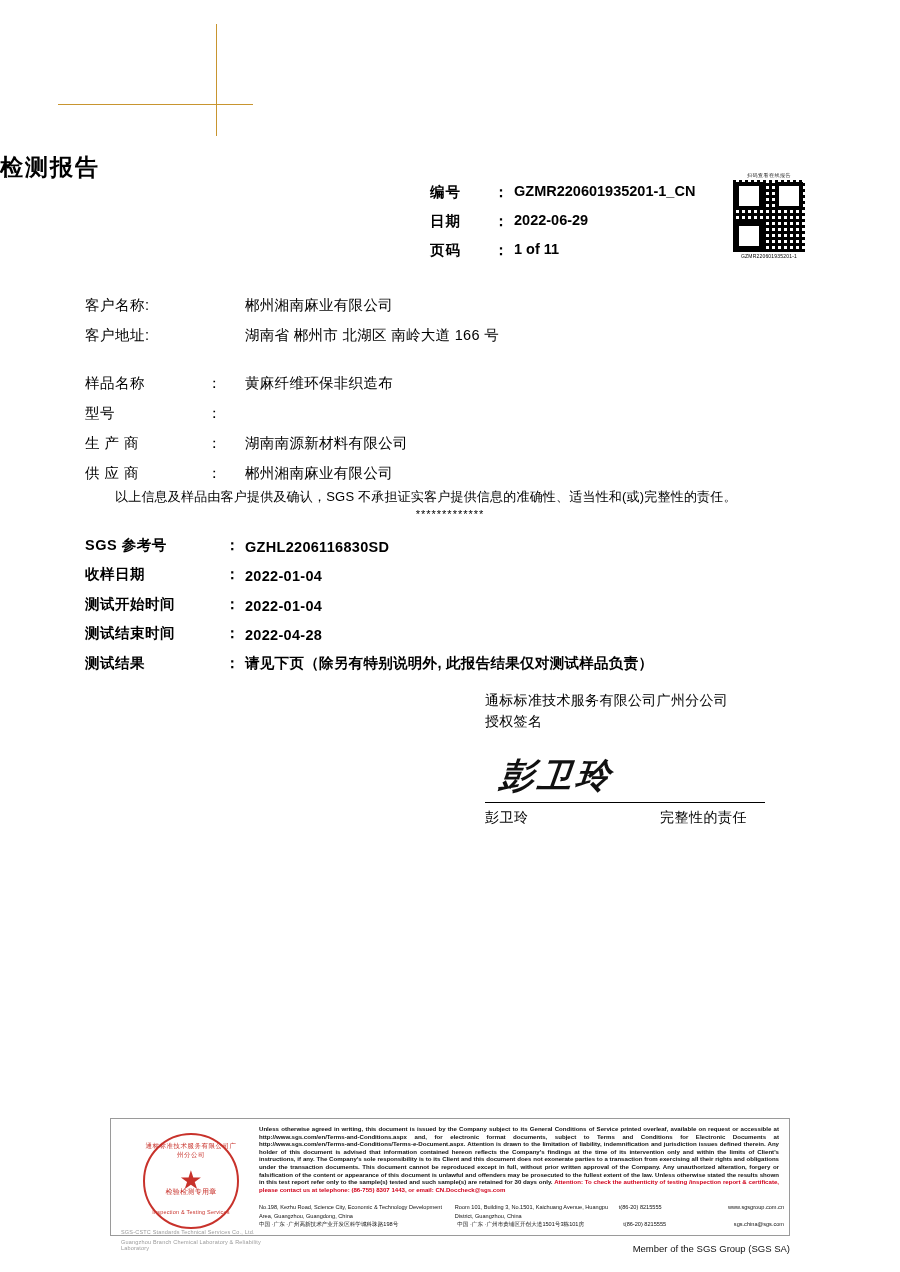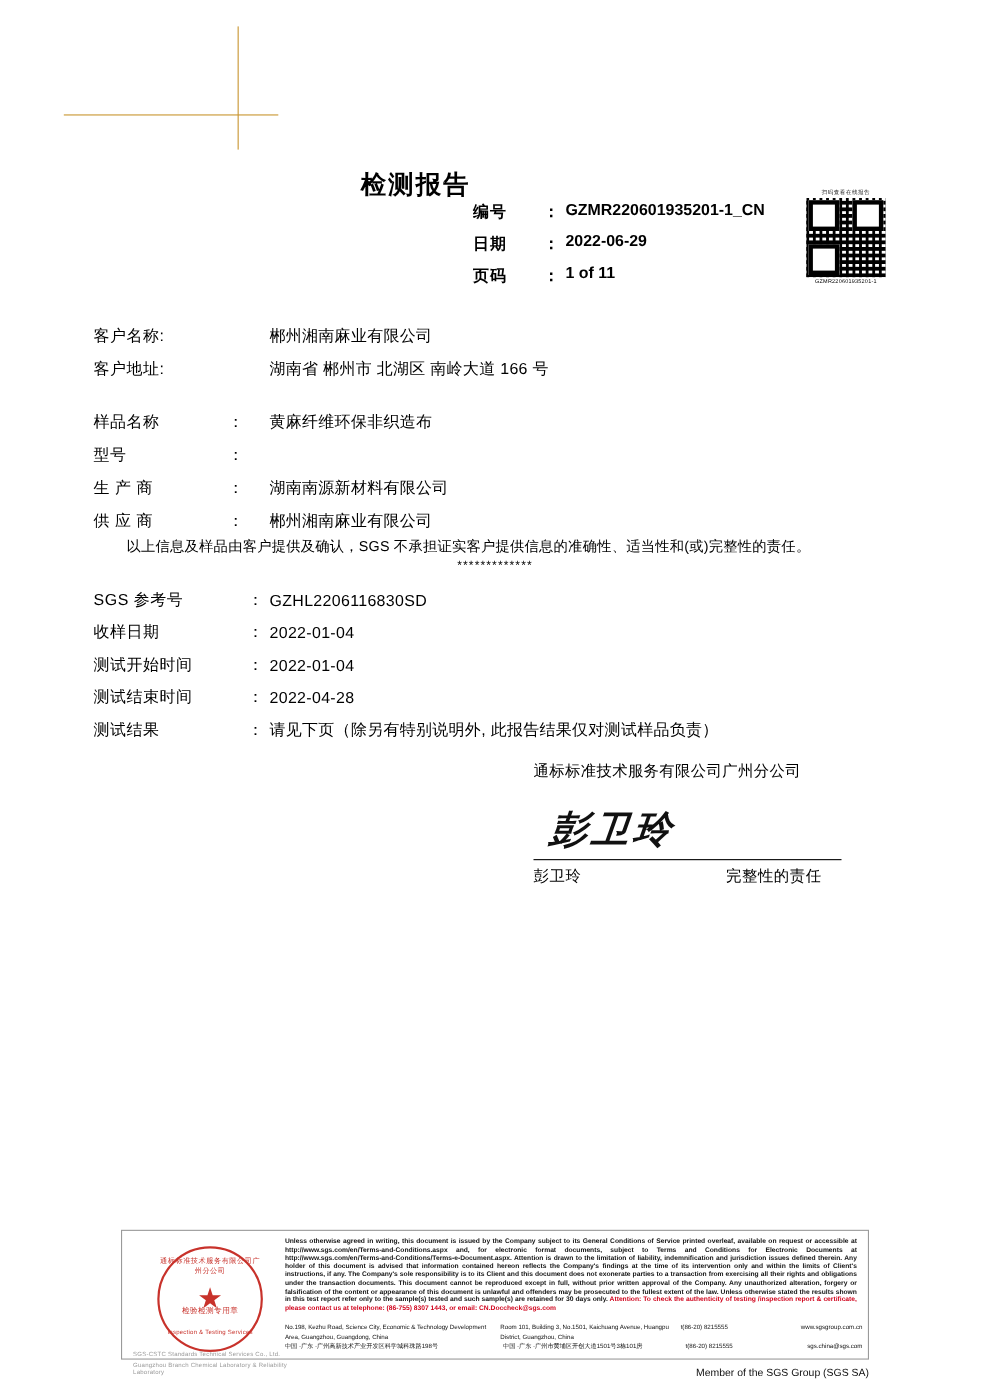--- a/index.html
+++ b/index.html
@@ -48,21 +48,21 @@
     height: 112px;
     background: #c8952f;
   }
 
   
   .doc-title {
     position: absolute;
     left: 0;
     top: 152px;
     width: 756px;
-    text-align: center;
+    text-align: left;
     font-size: 23px;
     font-weight: bold;
     letter-spacing: 2px;
   }
 
   
   .meta {
     position: absolute;
     left: 430px;
     top: 183px;
@@ -187,21 +187,21 @@
   }
 
   
   .info-block2 {
     position: absolute;
     left: 85px;
     top: 525px;
     width: 760px;
     font-size: 14.5px;
   }
-  .info-block2 .info-row { height: 29.5px; }
+  .info-block2 .info-row { height: 29.5px; font-weight: bold; }
   .info-block2 .info-label { width: 140px; }
   .info-block2 .info-colon { width: 20px; }
 
   
   .sig-block {
     position: absolute;
     left: 485px;
     top: 690px;
     width: 340px;
     font-size: 14px;
@@ -450,20 +450,21 @@
   </div>
   <div class="info-row">
     <span class="info-label">测试结果</span>
     <span class="info-colon">：</span>
     <span class="info-value">请见下页（除另有特别说明外, 此报告结果仅对测试样品负责）</span>
   </div>
 </div>
 
 <div class="sig-block">
   <div class="sig-company">通标标准技术服务有限公司广州分公司</div>
+  <div class="sig-company">授权签名</div>
   <div class="sig-script">彭卫玲</div>
   <div class="sig-line"></div>
   <div class="sig-names">
     <span class="sig-name">彭卫玲</span>
     <span class="sig-role">完整性的责任</span>
   </div>
 </div>
 
 <div class="footer">
   <div class="footer-inner">

